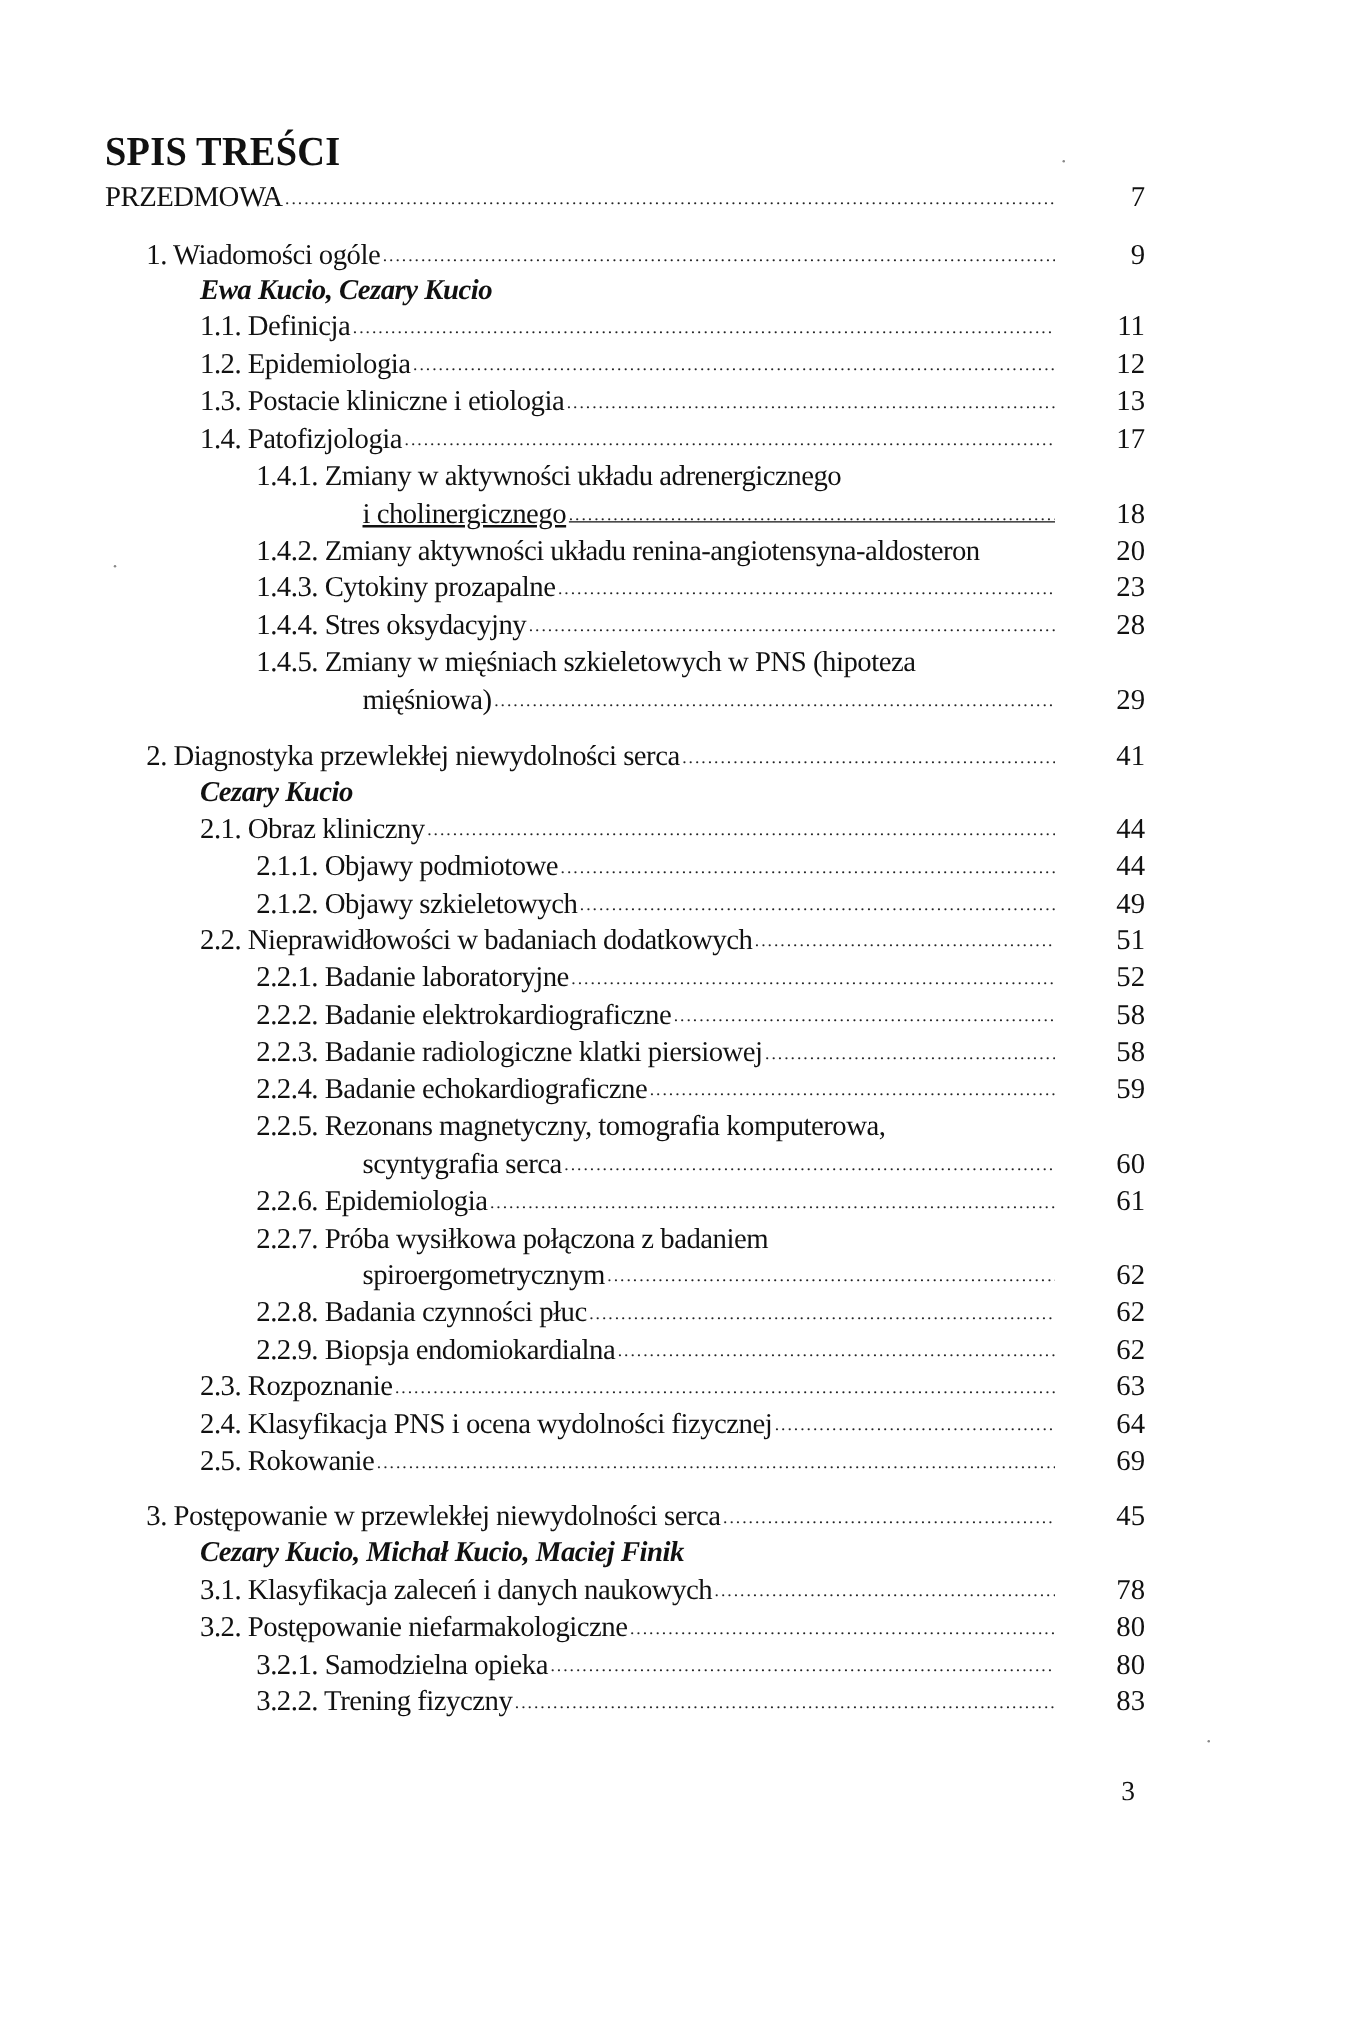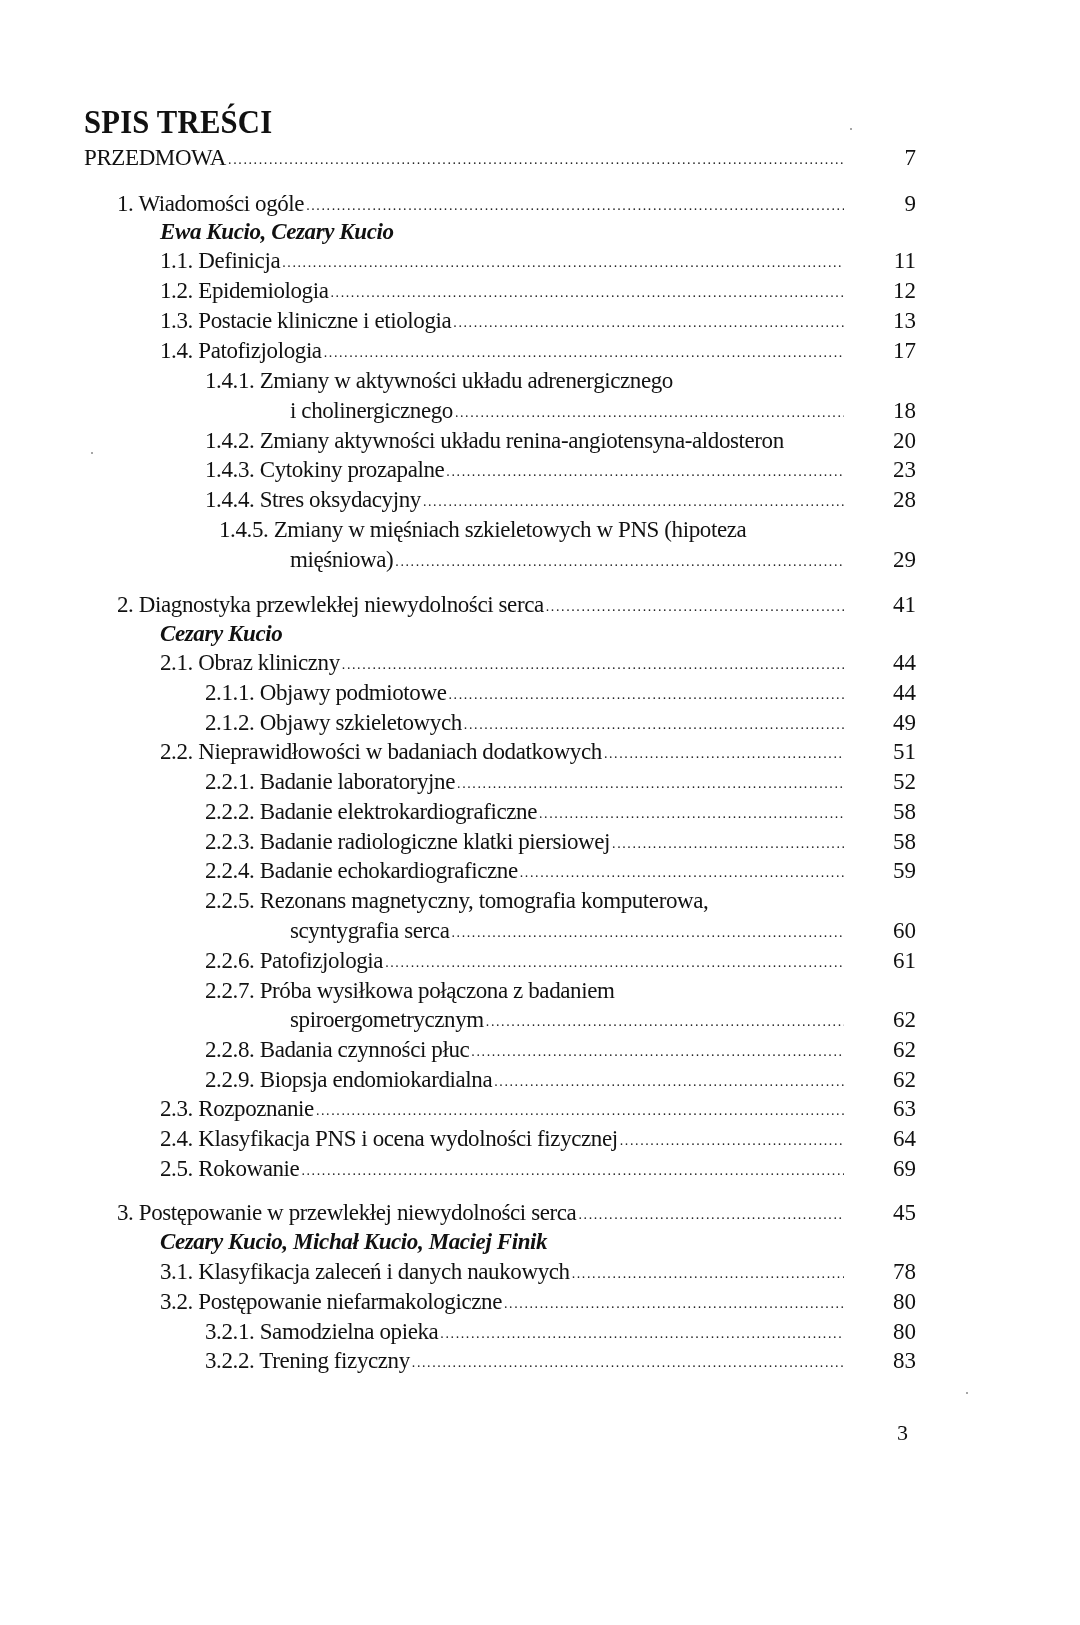--- a/index.html
+++ b/index.html
@@ -75,41 +75,41 @@
       <span class="pg" style="right: -68px;">13</span>
     </div>
     <div class="row" style="left: 160px; top: 336px; width: 688px;">
       <span class="txt" style="display: inline-block; letter-spacing: -0.4px;">1.4. Patofizjologia</span>
       <span class="leader">........................................................................................................................................................................................................</span>
       <span class="pg" style="right: -68px;">17</span>
     </div>
     <div class="row" style="left: 205px; top: 366px; width: 643px;">
       <span class="txt" style="display: inline-block; letter-spacing: -0.4px;">1.4.1. Zmiany w aktywności układu adrenergicznego</span>
     </div>
-    <div class="row" style="left: 290px; top: 396px; width: 558px;">
+    <div class="row" style="left: 290px; top: 396px; width: 558px; text-decoration: underline;">
       <span class="txt" style="display: inline-block; letter-spacing: -0.4px;">i cholinergicznego </span>
       <span class="leader">........................................................................................................................................................................................................</span>
       <span class="pg" style="right: -68px;">18</span>
     </div>
     <div class="row" style="left: 205px; top: 426px; width: 643px;">
       <span class="txt" style="display: inline-block; letter-spacing: -0.4px;">1.4.2. Zmiany aktywności układu renina-angiotensyna-aldosteron</span>
       <span class="pg" style="right: -68px;">20</span>
     </div>
     <div class="row" style="left: 205px; top: 455px; width: 643px;">
       <span class="txt" style="display: inline-block; letter-spacing: -0.4px;">1.4.3. Cytokiny prozapalne</span>
       <span class="leader">........................................................................................................................................................................................................</span>
       <span class="pg" style="right: -68px;">23</span>
     </div>
     <div class="row" style="left: 205px; top: 485px; width: 643px;">
       <span class="txt" style="display: inline-block; letter-spacing: -0.4px;">1.4.4. Stres oksydacyjny </span>
       <span class="leader">........................................................................................................................................................................................................</span>
       <span class="pg" style="right: -68px;">28</span>
     </div>
     <div class="row" style="left: 205px; top: 515px; width: 643px;">
-      <span class="txt" style="display: inline-block; letter-spacing: -0.4px; margin-left: 14px;">1.4.5. Zmiany w mięśniach szkieletowych w PNS (hipoteza</span>
+      <span class="txt" style="display: inline-block; letter-spacing: -0.4px;">1.4.5. Zmiany w mięśniach szkieletowych w PNS (hipoteza</span>
     </div>
     <div class="row" style="left: 290px; top: 545px; width: 558px;">
       <span class="txt" style="display: inline-block; letter-spacing: -0.4px;">mięśniowa)</span>
       <span class="leader">........................................................................................................................................................................................................</span>
       <span class="pg" style="right: -68px;">29</span>
     </div>
     <div class="row bold" style="left: 117px; top: 590px; width: 731px;">
       <span class="txt" style="display: inline-block; letter-spacing: -0.4px;">2.  Diagnostyka przewlekłej niewydolności serca </span>
       <span class="leader">........................................................................................................................................................................................................</span>
       <span class="pg" style="right: -68px;">41</span>
@@ -159,21 +159,21 @@
     </div>
     <div class="row" style="left: 205px; top: 886px; width: 643px;">
       <span class="txt" style="display: inline-block; letter-spacing: -0.4px;">2.2.5. Rezonans magnetyczny, tomografia komputerowa,</span>
     </div>
     <div class="row" style="left: 290px; top: 916px; width: 558px;">
       <span class="txt" style="display: inline-block; letter-spacing: -0.4px;">scyntygrafia serca</span>
       <span class="leader">........................................................................................................................................................................................................</span>
       <span class="pg" style="right: -68px;">60</span>
     </div>
     <div class="row" style="left: 205px; top: 946px; width: 643px;">
-      <span class="txt" style="display: inline-block; letter-spacing: -0.4px;">2.2.6. Patofizjologia </span>
+      <span class="txt" style="display: inline-block; letter-spacing: -0.4px;">2.2.6. Epidemiologia </span>
       <span class="leader">........................................................................................................................................................................................................</span>
       <span class="pg" style="right: -68px;">61</span>
     </div>
     <div class="row" style="left: 205px; top: 976px; width: 643px;">
       <span class="txt" style="display: inline-block; letter-spacing: -0.4px;">2.2.7. Próba wysiłkowa połączona z badaniem</span>
     </div>
     <div class="row" style="left: 290px; top: 1005px; width: 558px;">
       <span class="txt" style="display: inline-block; letter-spacing: -0.4px;">spiroergometrycznym</span>
       <span class="leader">........................................................................................................................................................................................................</span>
       <span class="pg" style="right: -68px;">62</span>

